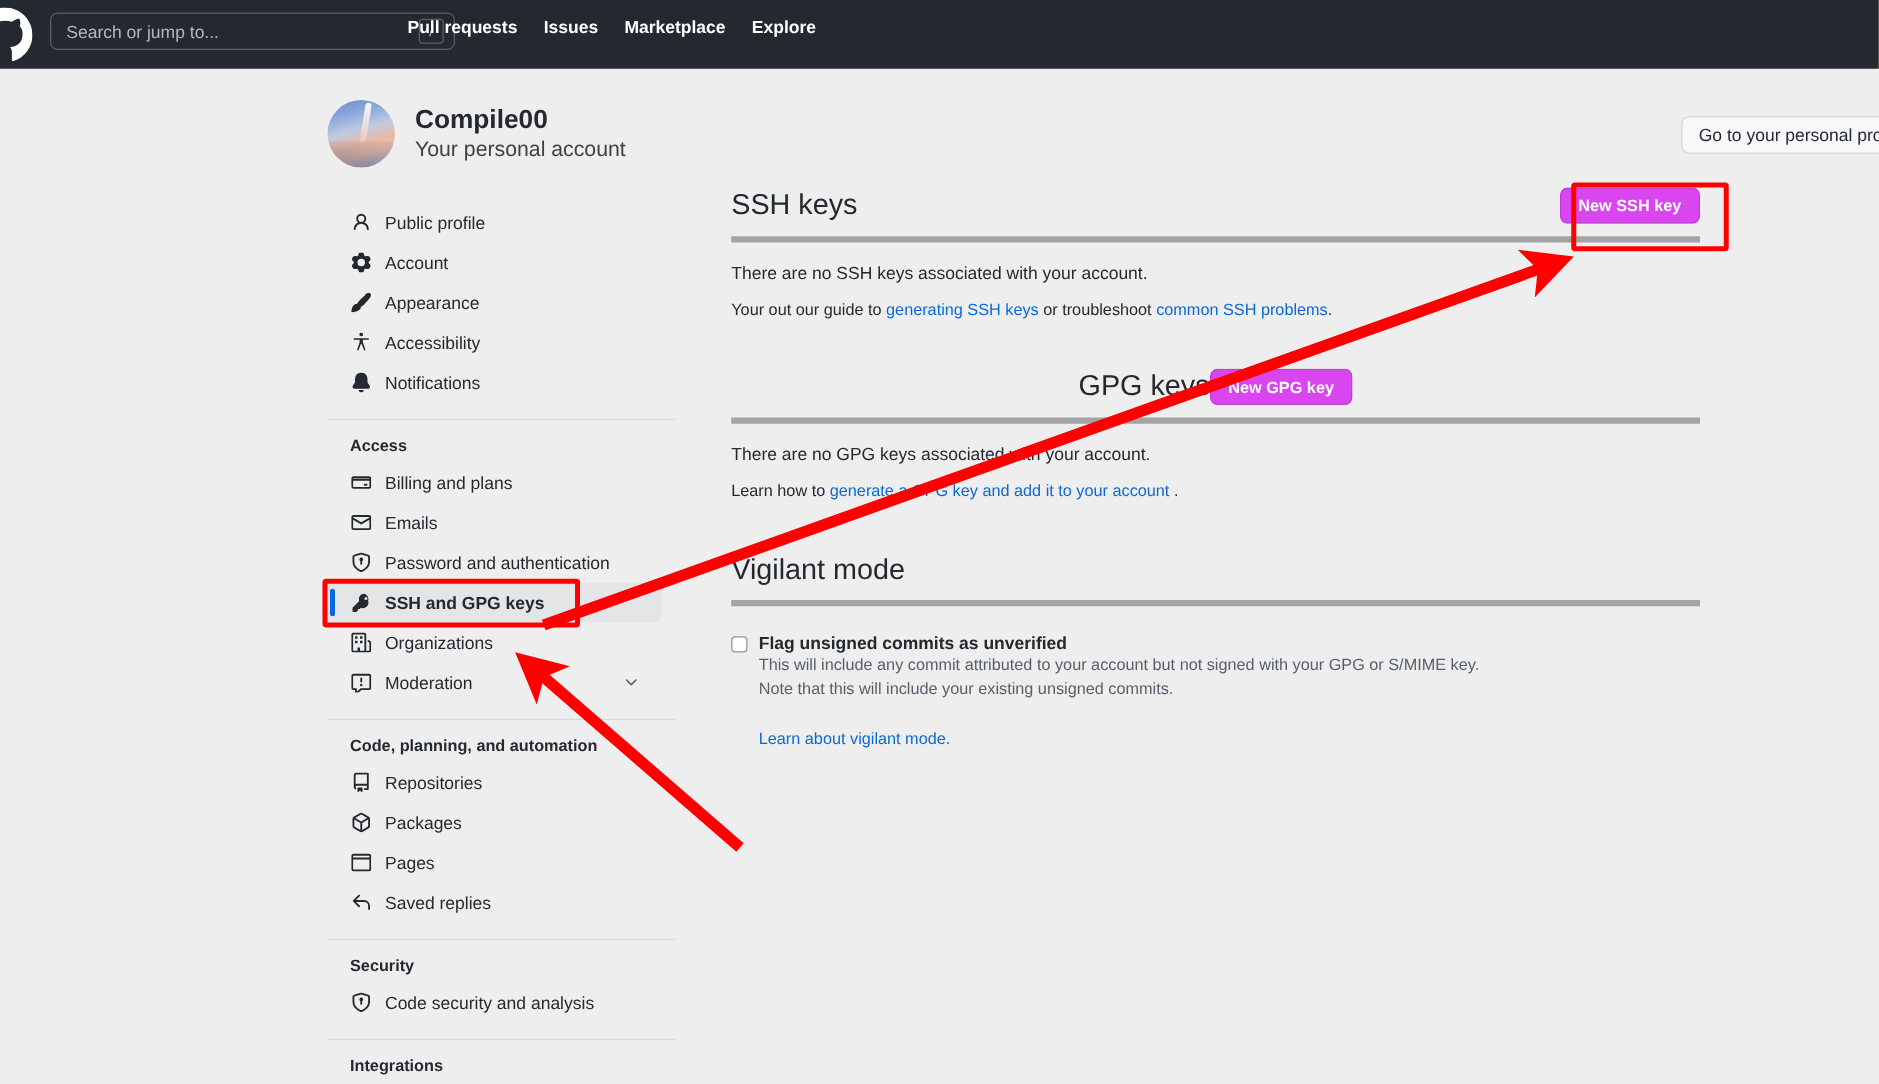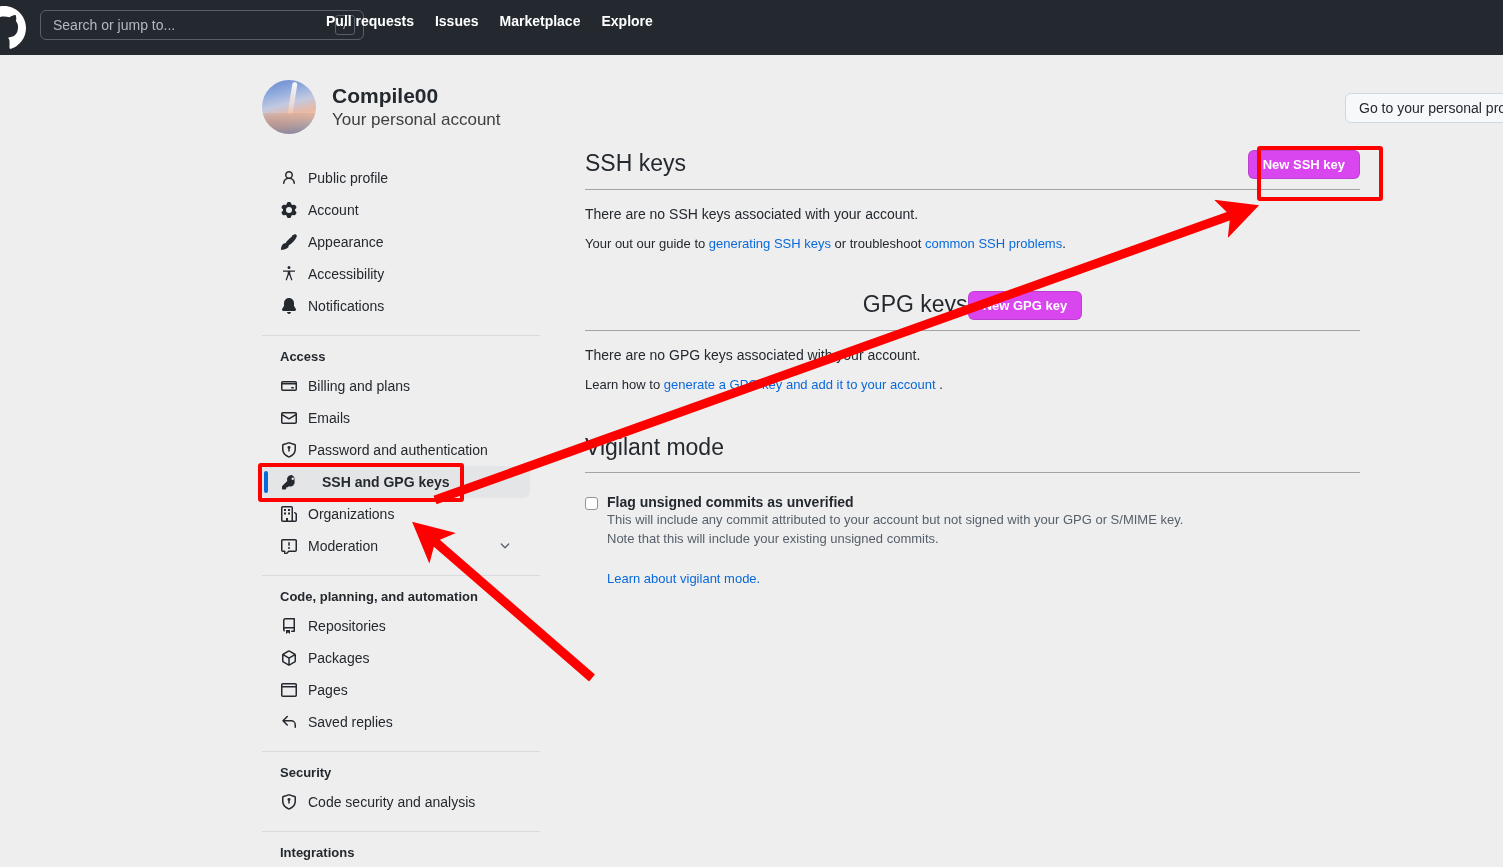--- a/index.html
+++ b/index.html
@@ -129,21 +129,21 @@
   .side-item .ico {
     width: 18px; height: 18px;
     margin-right: 10px;
     flex: none;
     display: flex; align-items: center; justify-content: center;
     color: #24292f;
   }
   .side-item .ico svg { width: 16px; height: 16px; fill: #24292f; display:block; }
   .side-label { font-size: 14px; color: #24292f; white-space: nowrap; }
   .side-item.active { background: #e4e5e7; }
-  .side-item.active .side-label { font-weight: bold; margin-left: 14px; }
+  .side-item.active .side-label { font-weight: bold; }
   .side-item.active::before {
     content:"";
     position:absolute; left: 2px; top: 5px;
     width: 4px; height: 22px;
     background: #0969da; border-radius: 3px;
   }
   .side-chevron {
     position: absolute; right: 18px; top: 50%;
     transform: translateY(-50%);
     width: 14px; height: 14px;
@@ -159,21 +159,21 @@
     font-size: 13px; font-weight: bold;
     color: #24292f;
     padding: 13px 0 6px 18px;
   }
 
   
   #main { position: absolute; left: 585px; top: 150px; width: 775px; }
   .sec-head {
     display: flex; align-items: flex-start; justify-content: space-between;
     padding-bottom: 10px;
-    border-bottom: 1px solid #a3a3a3;
+    border-bottom: 5px solid #a3a3a3;
   }
   .sec-title { font-size: 23px; color: #24292f; font-weight: normal; line-height: 1.2; }
   .btn-green {
     background: #d946ef;
     color: #ffffff;
     border: 1px solid rgba(27,31,36,0.15);
     border-radius: 6px;
     font-size: 13px; font-weight: bold;
     padding: 6px 14px;
     white-space: nowrap;

